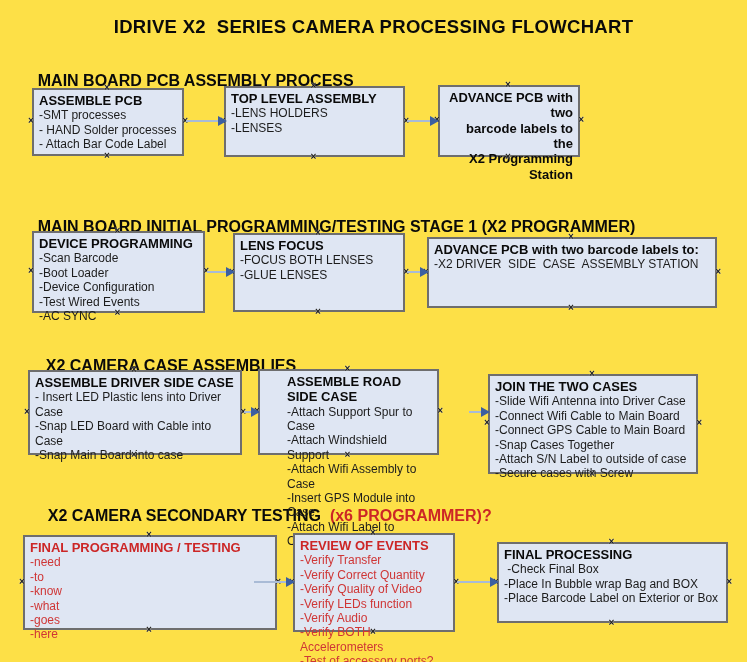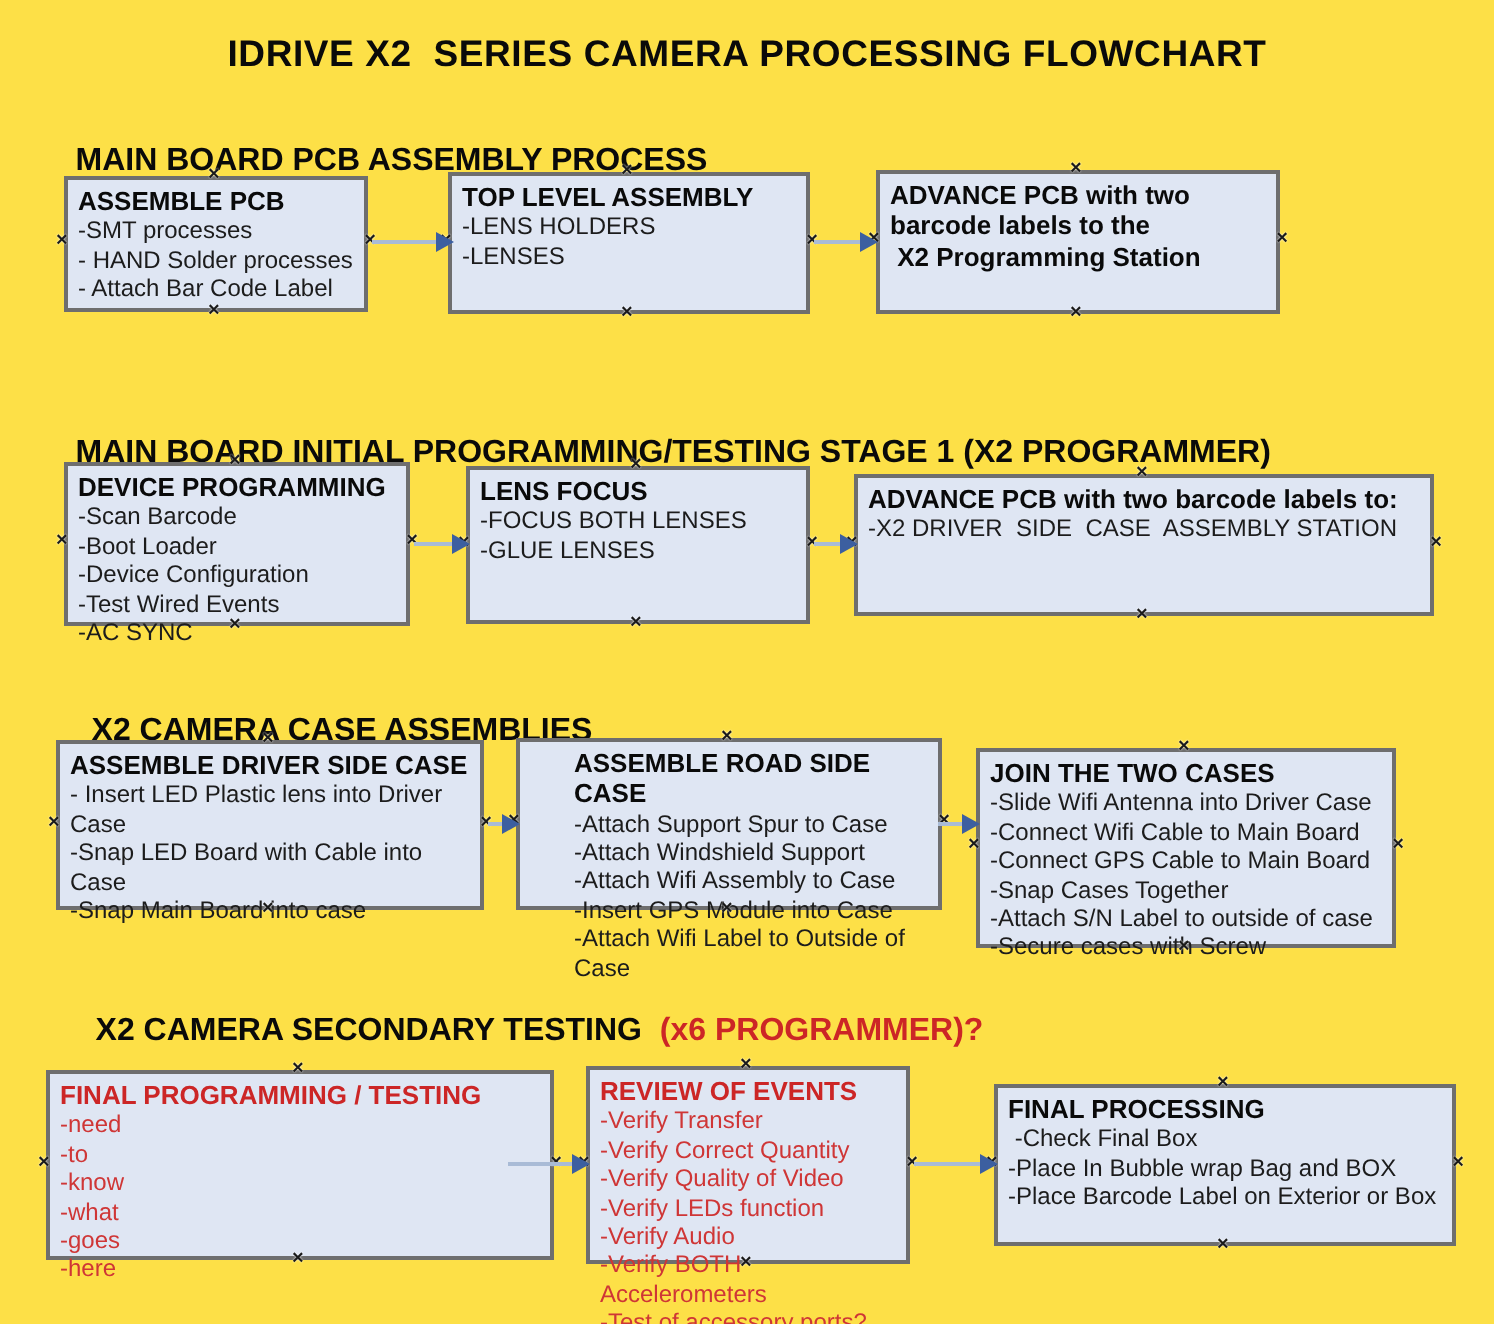--- a/index.html
+++ b/index.html
@@ -70,21 +70,21 @@
     <div class="fbox-title">TOP LEVEL ASSEMBLY</div>
     <div class="fbox-body">
         <div class="line">-LENS HOLDERS</div>
         <div class="line">-LENSES</div>
       </div>
   <span class="hd hd-t"></span>
       <span class="hd hd-b"></span>
       <span class="hd hd-l"></span>
       <span class="hd hd-r"></span>
     </div>
-  <div class="fbox" style="left:438px;top:85px;width:202px;height:72px;">
+  <div class="fbox" style="left:438px;top:85px;width:142px;height:72px;text-align:right;">
     <div class="fbox-title">ADVANCE PCB with two
 barcode labels to the
  X2 Programming Station</div>
     <div class="fbox-body"></div>
   <span class="hd hd-t"></span>
       <span class="hd hd-b"></span>
       <span class="hd hd-l"></span>
       <span class="hd hd-r"></span>
     </div>
 
@@ -129,21 +129,21 @@
     <div class="fbox-body">
         <div class="line">- Insert LED Plastic lens into Driver Case</div>
         <div class="line">-Snap LED Board with Cable into Case</div>
         <div class="line">-Snap Main Board into case</div>
       </div>
   <span class="hd hd-t"></span>
       <span class="hd hd-b"></span>
       <span class="hd hd-l"></span>
       <span class="hd hd-r"></span>
     </div>
-  <div class="fbox" style="left:258px;top:369px;width:213px;height:86px;padding-left:27px;">
+  <div class="fbox" style="left:258px;top:369px;width:181px;height:86px;padding-left:27px;">
     <div class="fbox-title">ASSEMBLE ROAD SIDE CASE</div>
     <div class="fbox-body">
         <div class="line">-Attach Support Spur to Case</div>
         <div class="line">-Attach Windshield Support</div>
         <div class="line">-Attach Wifi Assembly to Case</div>
         <div class="line">-Insert GPS Module into Case</div>
         <div class="line">-Attach Wifi Label to Outside of Case</div>
       </div>
   <span class="hd hd-t"></span>
       <span class="hd hd-b"></span>

